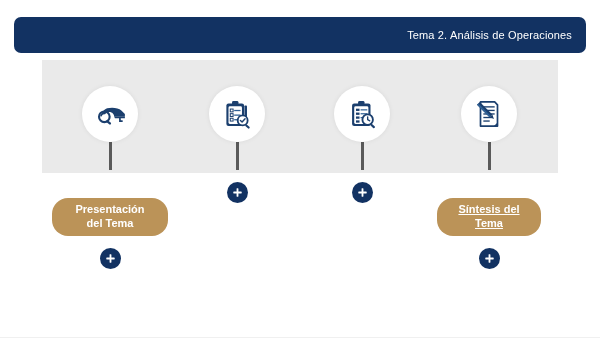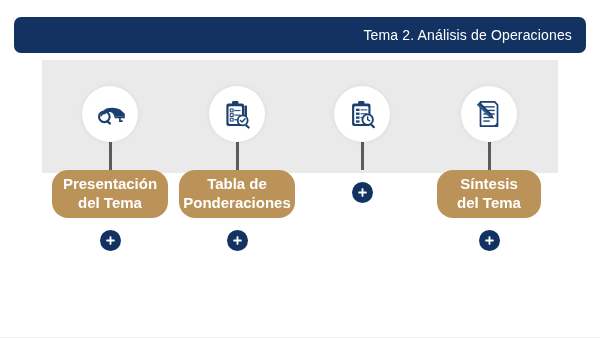--- a/index.html
+++ b/index.html
@@ -25,21 +25,21 @@
     background: #123262;
     border-radius: 7px;
     box-sizing: border-box;
     display: flex;
     align-items: center;
     justify-content: flex-end;
     padding-right: 14px;
   }
   #header-title {
     color: #ffffff;
-    font-size: 14px;
+    font-size: 11px;
     letter-spacing: 0.15px;
     white-space: nowrap;
   }
 
   
   #stage-panel {
     position: absolute;
     left: 42px;
     top: 60px;
     width: 516px;
@@ -89,29 +89,30 @@
   .pill {
     background: #bb9358;
     border-radius: 16px;
     min-height: 32px;
     box-sizing: border-box;
     display: flex;
     align-items: center;
     justify-content: center;
     text-align: center;
     color: #ffffff;
-    font-size: 15px;
+    font-size: 11px;
     font-weight: bold;
     line-height: 1.25;
     padding: 5px 14px;
     position: relative;
     z-index: 2;
+    margin-top: 28px;
   }
   .pill-wide  { width: 116px; }
-  .pill-narrow{ width: 104px; }
+  .pill-narrow{ width: 104px; text-decoration: underline; }
 
   .plus-button {
     margin-top: 12px;
     width: 21px;
     height: 21px;
     border-radius: 50%;
     background: #123262;
     display: flex;
     align-items: center;
     justify-content: center;
@@ -182,23 +183,20 @@
           <rect x="20" y="31.2" width="9" height="1.8" fill="#2f6095"></rect>
           <rect x="34.5" y="12" width="3.6" height="17" rx="1.2" fill="#1b3f6e"></rect>
           <path d="M34.5 29 L38.1 29 L36.3 33 Z" fill="#1b3f6e"></path>
           <circle cx="32" cy="33" r="7" fill="#ffffff" stroke="#1b3f6e" stroke-width="2.6"></circle>
           <path d="M28.8 33.1 L31.2 35.4 L35.4 30.6" fill="none" stroke="#1b3f6e" stroke-width="2" stroke-linecap="round" stroke-linejoin="round"></path>
           <rect x="37" y="38" width="7.5" height="3" rx="1.5" fill="#1b3f6e" transform="rotate(42 37 38)"></rect>
         </svg>
       </span>
     </div>
     <div class="connector" style="height:28px"></div>
-    <div class="pill pill-wide">
-      <span>Tabla de Ponderaciones</span>
-    </div>
     <div class="plus-button">
       <span>
         <svg width="11" height="11" viewBox="0 0 12 12" aria-hidden="true">
           <rect x="5" y="1.4" width="2" height="9.2" rx="0.5" fill="#ffffff"></rect>
           <rect x="1.4" y="5" width="9.2" height="2" rx="0.5" fill="#ffffff"></rect>
         </svg>
       </span>
     </div>
   </div>
 

